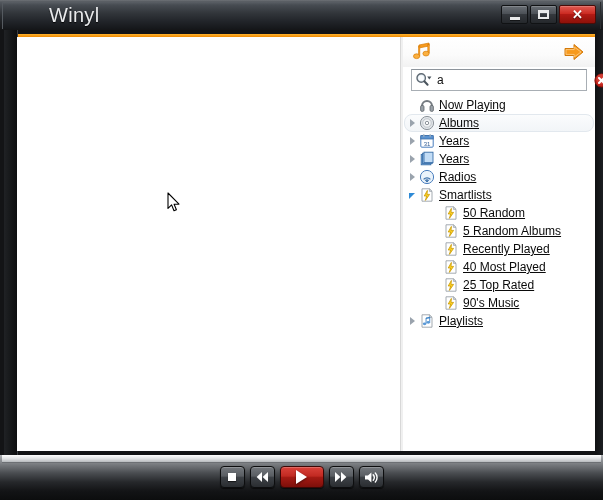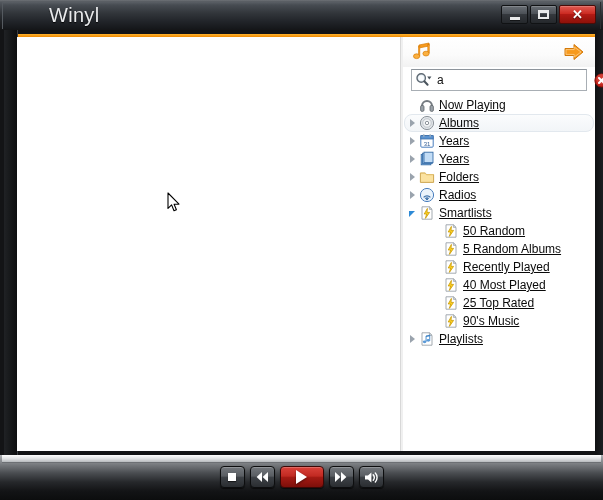--- a/index.html
+++ b/index.html
@@ -462,32 +462,20 @@
             <span class="tree-icon">
               <svg viewBox="0 0 16 16" width="16" height="16">
                 <rect x="2.2" y="3.4" width="9.6" height="10.4" fill="#7eb0e0" stroke="#3b6fa8" stroke-width="0.9"></rect>
                 <rect x="3.6" y="2.2" width="9.6" height="10.4" fill="#9cc6ee" stroke="#3b6fa8" stroke-width="0.9"></rect>
                 <rect x="5" y="1.2" width="9" height="10.4" fill="#c3ddf6" stroke="#3b6fa8" stroke-width="0.9"></rect>
               </svg>
             </span>
             <span class="tree-label">Years</span>
           </div>
 
-          <div class="tree-row">
-            <span class="twisty">
-                <span class="tri-closed"></span>
-              </span>
-            <span class="tree-icon">
-              <svg viewBox="0 0 16 16" width="16" height="16">
-                <path d="M1.4 4 L6.2 4 L7.4 5.6 L14.6 5.6 L14.6 13.4 L1.4 13.4 Z" fill="#fbe2a0" stroke="#c79f45" stroke-width="0.9"></path>
-                <path d="M1.4 4 L6.2 4 L7.4 5.6 L14.6 5.6" fill="none" stroke="#e8c775" stroke-width="0.8"></path>
-              </svg>
-            </span>
-            <span class="tree-label">Folders</span>
-          </div>
 
           <div class="tree-row">
             <span class="twisty">
                 <span class="tri-closed"></span>
               </span>
             <span class="tree-icon">
               <svg viewBox="0 0 16 16" width="16" height="16">
                 <circle cx="8" cy="8" r="6.6" fill="#eaf3fb" stroke="#4b7fbe" stroke-width="1"></circle>
                 <path d="M4.6 10.4 A4.6 4.6 0 0 1 11.4 10.4" fill="none" stroke="#3b6fa8" stroke-width="1.2"></path>
                 <path d="M6.2 11.6 A2.6 2.6 0 0 1 9.8 11.6" fill="none" stroke="#3b6fa8" stroke-width="1.1"></path>

